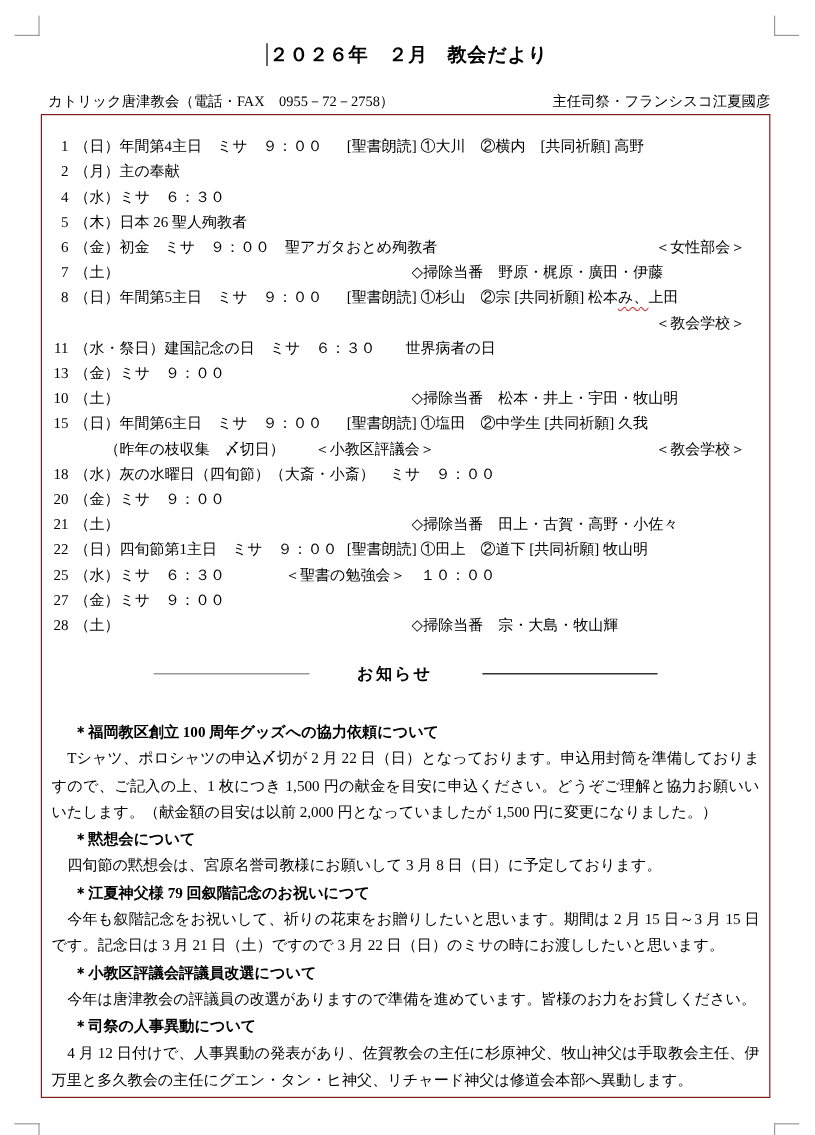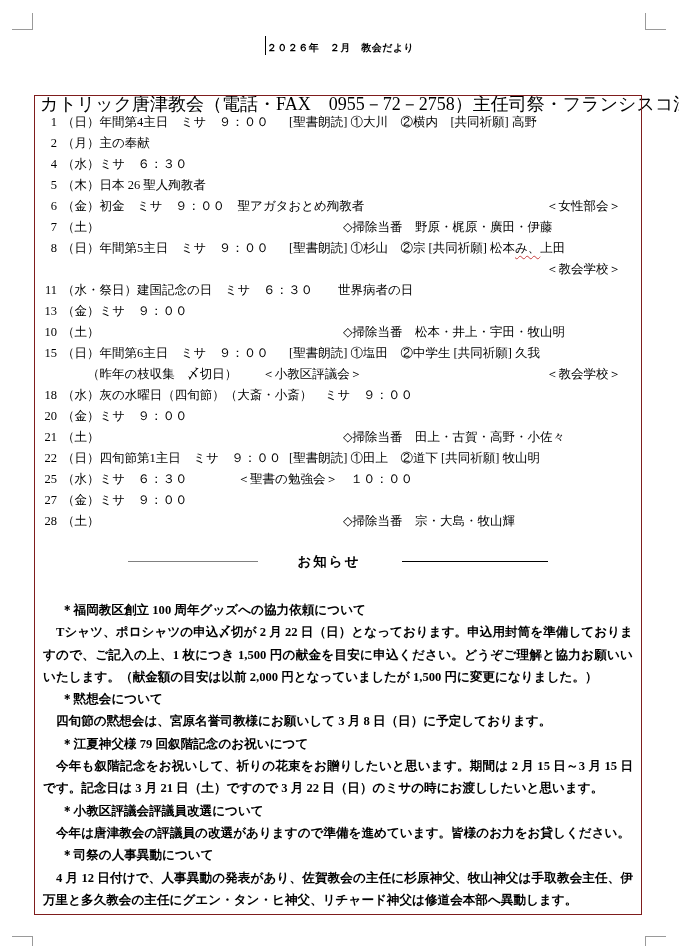--- a/index.html
+++ b/index.html
@@ -13,30 +13,30 @@
   }
   
   .crop { position:absolute; width:21px; height:17px; }
   .crop.tl { left:12px;  top:13px;  border-right:1px solid #9a9a9a; border-bottom:1px solid #9a9a9a; }
   .crop.tr { right:13px; top:13px;  border-left:1px solid #9a9a9a;  border-bottom:1px solid #9a9a9a; }
   .crop.bl { left:12px;  top:936px; border-right:1px solid #9a9a9a; border-top:1px solid #9a9a9a; }
   .crop.br { right:13px; top:936px; border-left:1px solid #9a9a9a;  border-top:1px solid #9a9a9a; }
 
   .title-row {
     position:absolute; top:36px; left:0; width:100%;
-    text-align:center; font-size:10px; font-weight:bold; letter-spacing:.5px;
+    text-align:center; font-size:16px; font-weight:bold; letter-spacing:.5px;
     white-space:pre;
   }
   .caret { display:inline-block; width:1px; height:19px; background:#000;
            vertical-align:-4px; margin-right:1px; }
 
   .church-row {
-    position:absolute; top:92px; left:40px; width:602px;
+    position:absolute; top:76px; left:40px; width:602px;
     display:flex; justify-content:space-between;
-    font-size:18px; white-space:pre;
+    font-size:12px; white-space:pre;
   }
 
   .main-box {
     position:absolute; left:34px; top:95px; width:608px; height:820px;
     border:1px solid #7f1d1d;
     padding:16px 8px 0 8px;
   }
 
   .cal-row { position:relative; height:21px; line-height:21px;
              font-size:12.5px; white-space:pre; }
@@ -53,21 +53,21 @@
 
   .divider { margin-top:19px; height:21px;
              display:flex; align-items:center; justify-content:center; }
   .rule { height:1px; }
   .rule.l { width:130px; background:#808080; margin-right:40px; }
   .rule.r { width:146px; background:#000;    margin-left:42px; }
   .divider-text { font-weight:bold; font-size:13.5px; letter-spacing:2px; }
 
   .announcements { margin-top:27px; font-size:12.6px; line-height:22.3px; }
   .ann-title { font-weight:bold; white-space:pre;margin-left:18px; }
-  .ann-body  { text-indent:13px; text-align:justify;font-weight:bold; }
+  .ann-body  { text-indent:13px; text-align:justify; }
 </style>
 </head>
 <body>
 
 <div class="crop tl"></div>
 <div class="crop tr"></div>
 <div class="crop bl"></div>
 <div class="crop br"></div>
 
 <div class="title-row"><span class="caret"></span><span>２０２６年　２月　教会だより</span></div>

